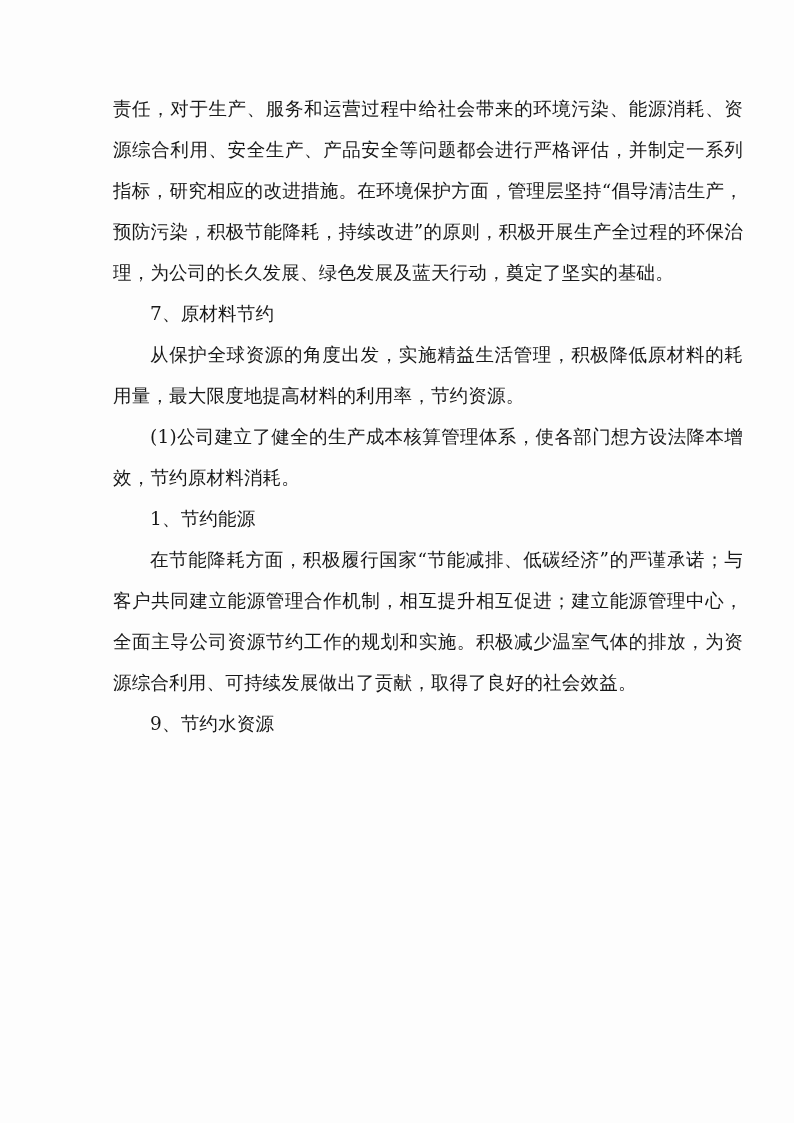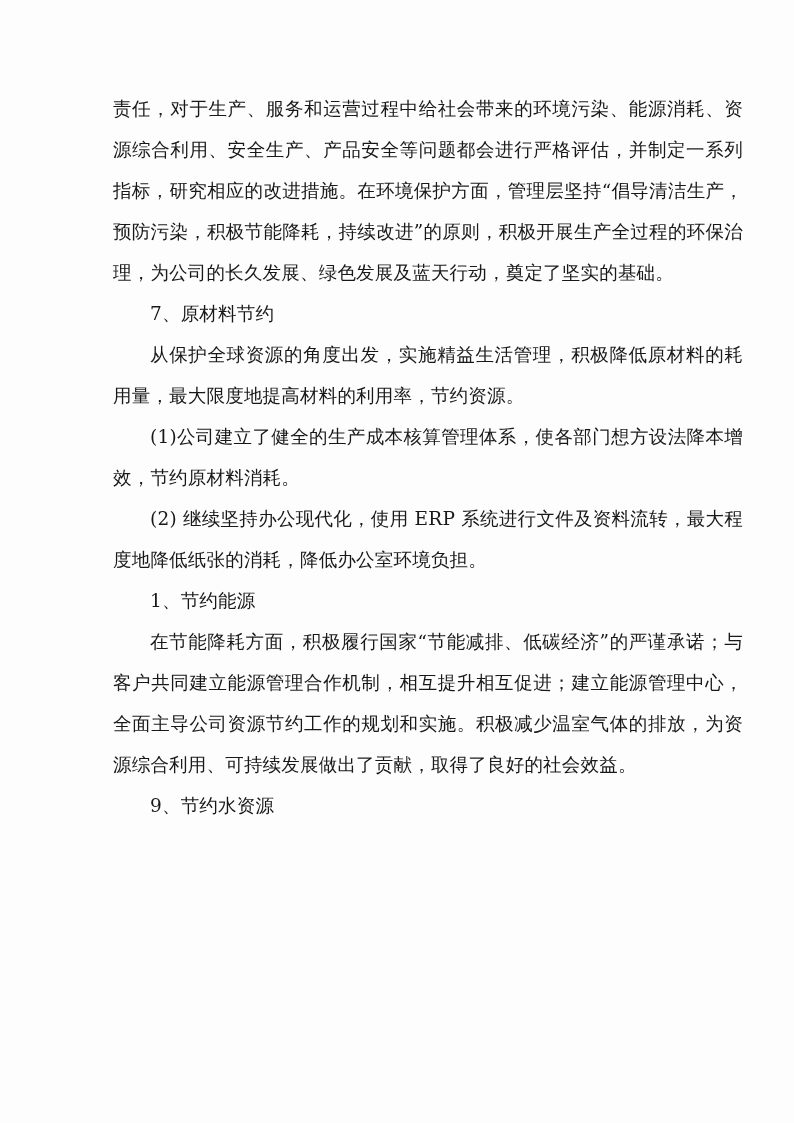--- a/index.html
+++ b/index.html
@@ -48,21 +48,20 @@
   <div class="doc-body">
 
     <p class="para">责任，对于生产、服务和运营过程中给社会带来的环境污染、能源消耗、资源综合利用、安全生产、产品安全等问题都会进行严格评估，并制定一系列指标，研究相应的改进措施。在环境保护方面，管理层坚持“倡导清洁生产，预防污染，积极节能降耗，持续改进”的原则，积极开展生产全过程的环保治理，为公司的长久发展、绿色发展及蓝天行动，奠定了坚实的基础。</p>
 
     <p class="para heading">7、原材料节约</p>
 
     <p class="para indent">从保护全球资源的角度出发，实施精益生活管理，积极降低原材料的耗用量，最大限度地提高材料的利用率，节约资源。</p>
 
     <p class="para indent">(1)公司建立了健全的生产成本核算管理体系，使各部门想方设法降本增效，节约原材料消耗。</p>
 
-    <p class="para indent">(2) 继续坚持办公现代化，使用 ERP 系统进行文件及资料流转，最大程度地降低纸张的消耗，降低办公室环境负担。</p>
 
     <p class="para heading">1、节约能源</p>
 
     <p class="para indent">在节能降耗方面，积极履行国家“节能减排、低碳经济”的严谨承诺；与客户共同建立能源管理合作机制，相互提升相互促进；建立能源管理中心，全面主导公司资源节约工作的规划和实施。积极减少温室气体的排放，为资源综合利用、可持续发展做出了贡献，取得了良好的社会效益。</p>
 
     <p class="para heading">9、节约水资源</p>
 
 
   </div>
 </div>

